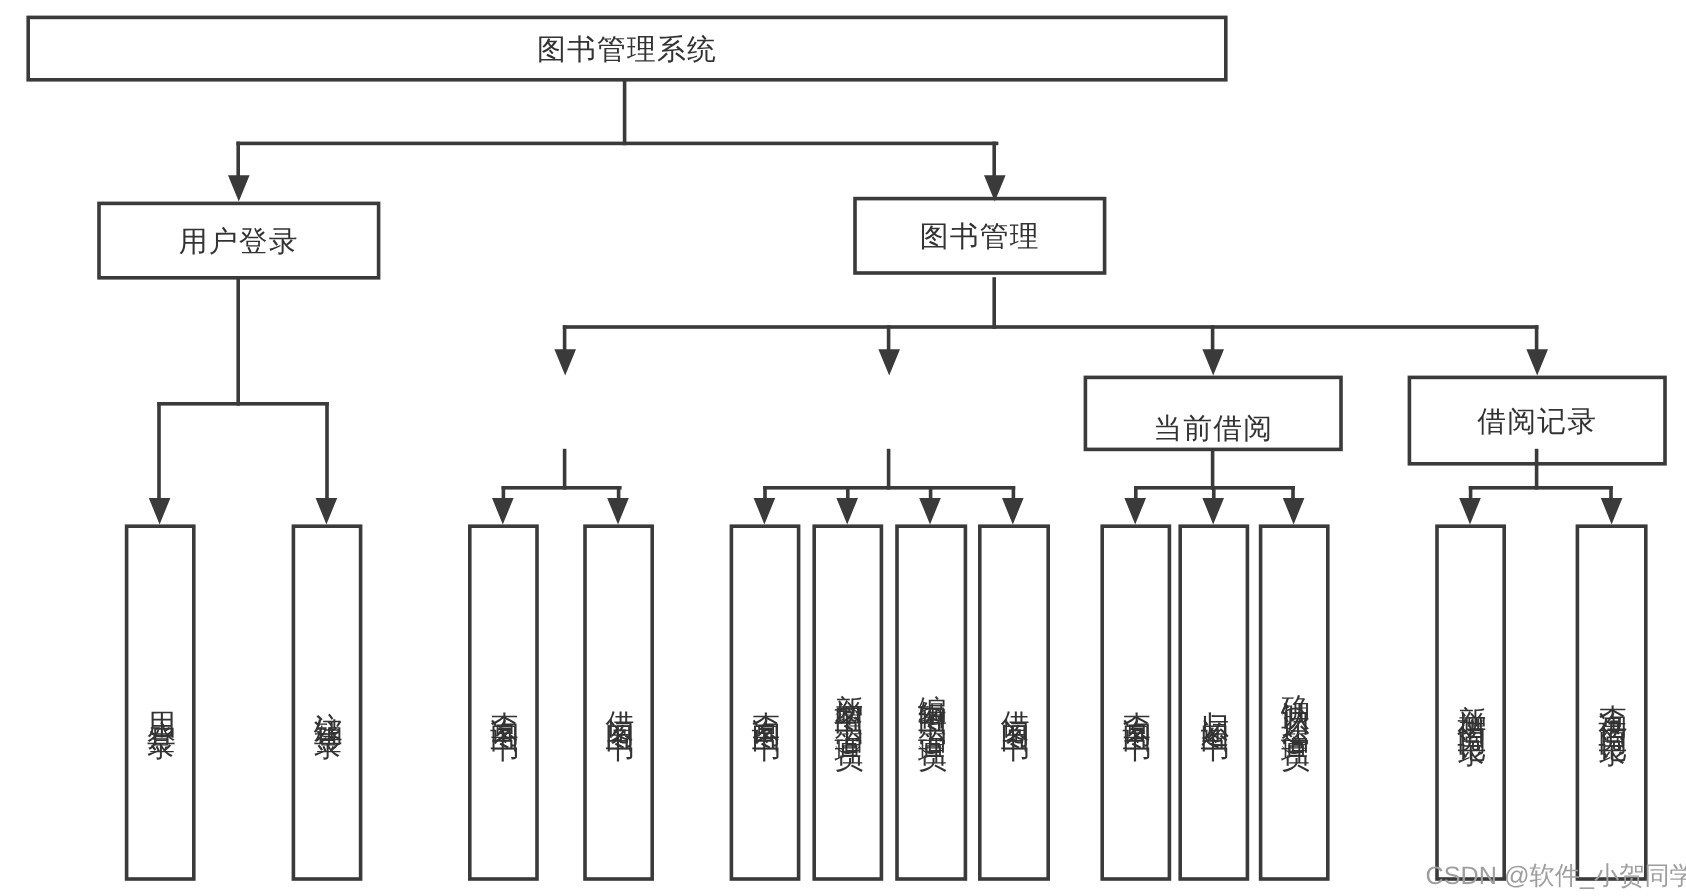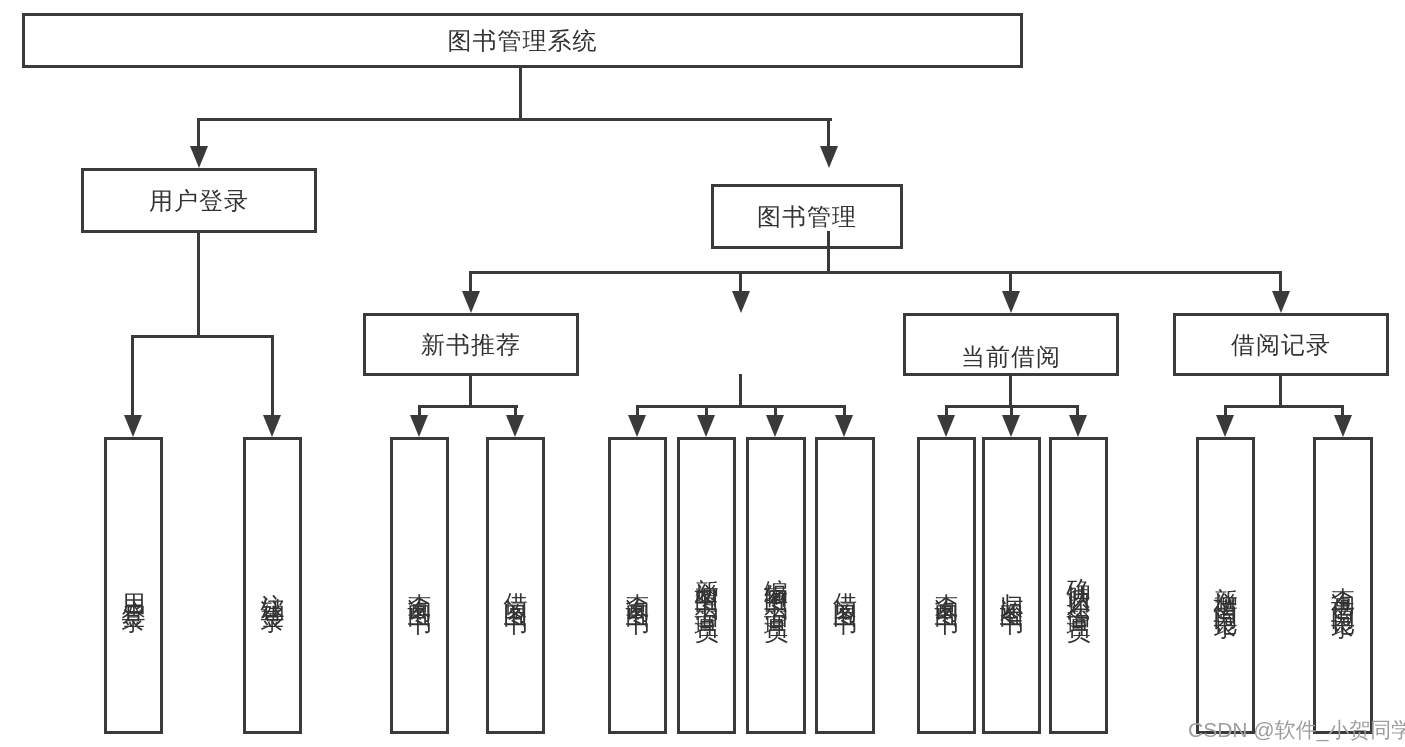--- a/index.html
+++ b/index.html
@@ -65,31 +65,28 @@
 
 <div class="canvas">
 
   <div class="box h" style="left:22px; top:13px; width:1001px; height:55px;text-align:center;">
     <span>图书管理系统</span>
   </div>
 
   <div class="box h" style="left:81px; top:168px; width:236px; height:65px;">
     <span>用户登录</span>
   </div>
-  <div class="box h" style="left:711px; top:184px; width:192px; height:65px;">
+  <div class="box h" style="left:711px; top:164px; width:211px; height:65px;">
     <span>图书管理</span>
   </div>
 
-  <div class="box h" style="left:363px; top:313px; width:216px; height:63px;">
-    <span>新书推荐</span>
-  </div>
   <div class="box h" style="left:903px; top:313px; width:216px; height:63px;align-items:flex-end;">
     <span>当前借阅</span>
   </div>
-  <div class="box h" style="left:1173px; top:313px; width:216px; height:63px;justify-content:center;">
+  <div class="box h" style="left:1173px; top:313px; width:216px; height:75px;justify-content:center;">
     <span>借阅记录</span>
   </div>
 
   <div class="box v" style="left:104px; top:437px; width:59px; height:297px;">
     <span>用户登录</span>
   </div>
   <div class="box v" style="left:243px; top:437px; width:59px; height:297px;">
     <span>注销登录</span>
   </div>
 

